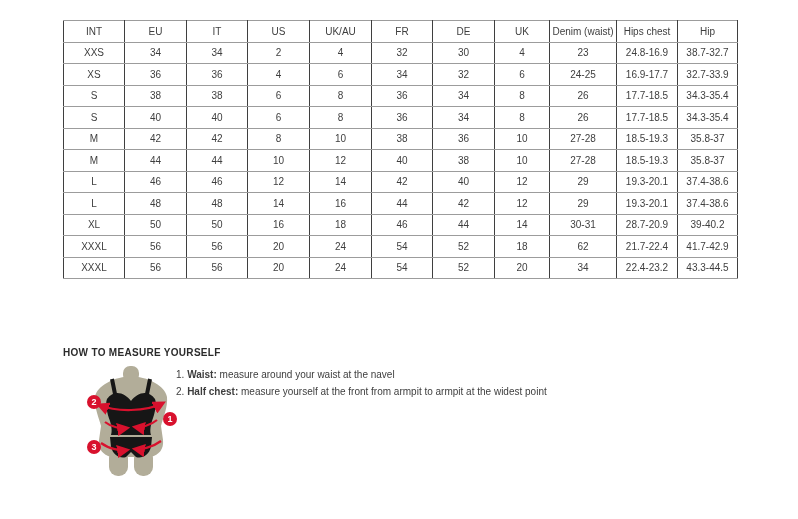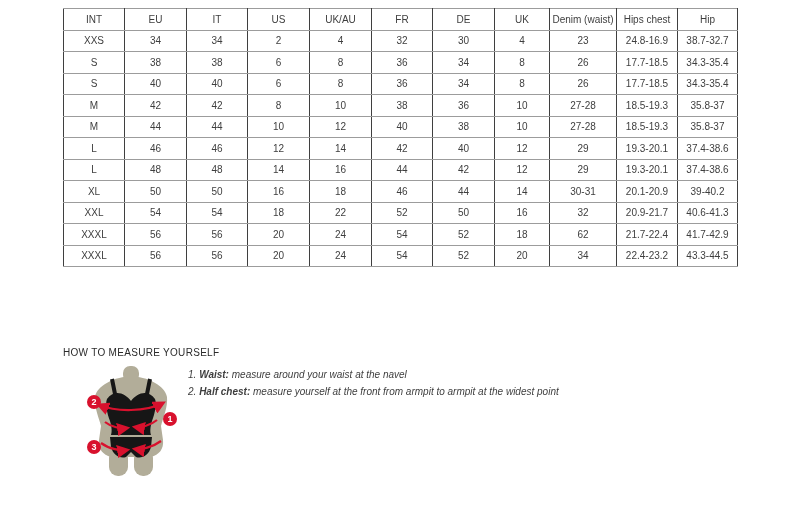--- a/index.html
+++ b/index.html
@@ -2,38 +2,38 @@
 <html><head>
 <meta charset="utf-8">
 <style>
   * { margin:0; padding:0; box-sizing:border-box; }
   html,body { background:#ffffff; }
   .page {
     position:relative; width:798px; height:519px; background:#ffffff;
     font-family:"Liberation Sans", sans-serif; color:#3e3e3e; overflow:hidden;
   }
   table.size-table {
-    position:absolute; left:63px; top:8px; width:674px;
+    position:absolute; left:63px; top:20px; width:674px;
     border-collapse:collapse; table-layout:fixed;
   }
   .size-table th, .size-table td {
     height:21.5px; padding:0; font-size:10px; font-weight:normal;
     text-align:center; vertical-align:middle; color:#3e3e3e;
     border-top:1px solid #9c9c9c; border-bottom:1px solid #9c9c9c;
     border-left:1px solid #3f3f3f; border-right:1px solid #3f3f3f;
     white-space:nowrap; overflow:hidden;
   }
   .measure-heading {
     position:absolute; left:63px; top:347px;
-    font-size:10px; font-weight:normal; letter-spacing:0.3px; color:#2b2b2b;
+    font-size:10px; font-weight:bold; letter-spacing:0.3px; color:#2b2b2b;
   }
   .figure-wrap { position:absolute; left:84px; top:366px; width:94px; height:110px; }
   ol.steps {
-    position:absolute; left:188px; top:366px; list-style:none;
-    font-size:10px; line-height:17px; color:#3e3e3e;font-style:italic;
+    position:absolute; left:176px; top:366px; list-style:none;
+    font-size:10px; line-height:17px; color:#3e3e3e;
   }
   ol.steps b { font-weight:bold; }
 </style>
 </head>
 <body>
 
 <div class="page">
 
   <table class="size-table">
     <colgroup>
@@ -72,20 +72,33 @@
           <td>2</td>
           <td>4</td>
           <td>32</td>
           <td>30</td>
           <td>4</td>
           <td>23</td>
           <td>24.8-16.9</td>
           <td>38.7-32.7</td>
         </tr>
         <tr>
+          <td>XS</td>
+          <td>36</td>
+          <td>36</td>
+          <td>4</td>
+          <td>6</td>
+          <td>34</td>
+          <td>32</td>
+          <td>6</td>
+          <td>24-25</td>
+          <td>16.9-17.7</td>
+          <td>32.7-33.9</td>
+        </tr>
+        <tr>
           <td>S</td>
           <td>38</td>
           <td>38</td>
           <td>6</td>
           <td>8</td>
           <td>36</td>
           <td>34</td>
           <td>8</td>
           <td>26</td>
           <td>17.7-18.5</td>
@@ -159,35 +172,22 @@
         <tr>
           <td>XL</td>
           <td>50</td>
           <td>50</td>
           <td>16</td>
           <td>18</td>
           <td>46</td>
           <td>44</td>
           <td>14</td>
           <td>30-31</td>
-          <td>20.1-20.9</td>
+          <td>28.7-20.9</td>
           <td>39-40.2</td>
-        </tr>
-        <tr>
-          <td>XXL</td>
-          <td>54</td>
-          <td>54</td>
-          <td>18</td>
-          <td>22</td>
-          <td>52</td>
-          <td>50</td>
-          <td>16</td>
-          <td>32</td>
-          <td>20.9-21.7</td>
-          <td>40.6-41.3</td>
         </tr>
         <tr>
           <td>XXXL</td>
           <td>56</td>
           <td>56</td>
           <td>20</td>
           <td>24</td>
           <td>54</td>
           <td>52</td>
           <td>18</td>

